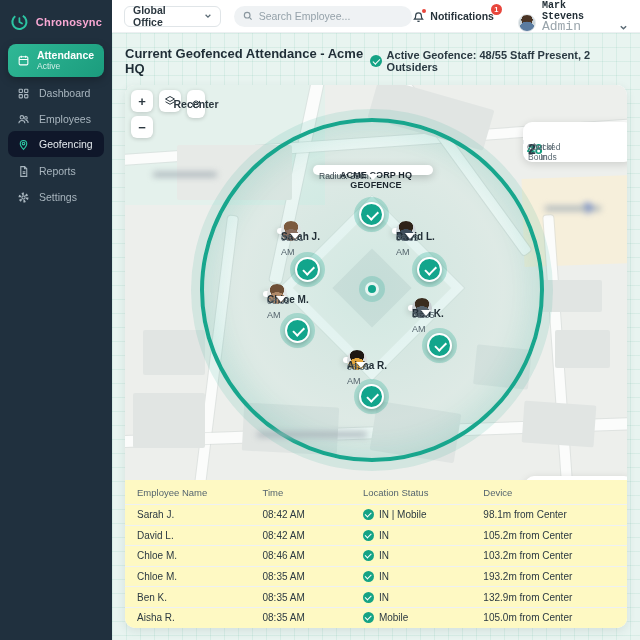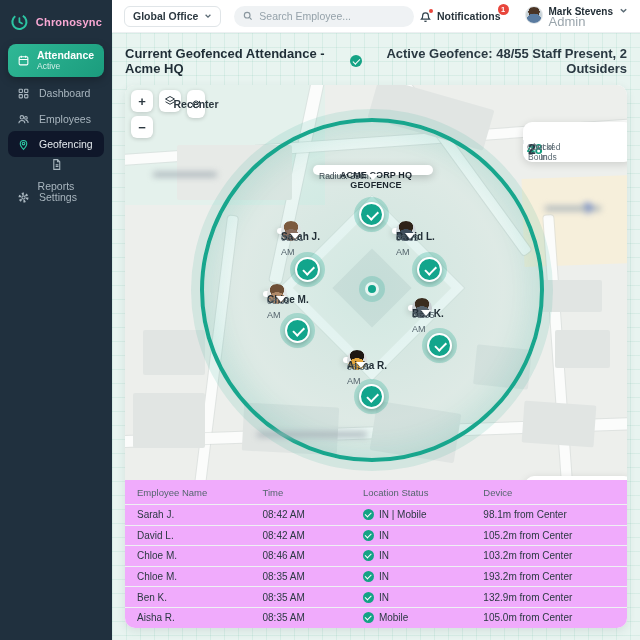--- a/index.html
+++ b/index.html
@@ -34,41 +34,41 @@
     display:flex; align-items:center; gap:6px; padding:0 9px; cursor:text; }
   .searchbox svg { width:10px; height:10px; color:#8a979f; flex:none; }
   .searchbox-ph { font-size:10.5px; color:#95a2aa; }
   .notif { margin-left:auto; display:flex; align-items:center; gap:5px; position:relative; cursor:pointer; padding-right:8px; }
   .notif-bell { position:relative; width:13px; height:13px; color:#32424c; }
   .notif-bell svg { width:13px; height:13px; }
   .bell-dot { position:absolute; right:-1px; top:-1px; width:4px; height:4px; border-radius:50%; background:#e8463c; }
   .notif-label { font-size:10.5px; font-weight:bold; color:#27333b; }
   .notif-badge { position:absolute; right:0px; top:-6px; min-width:11px; height:11px; border-radius:6px;
     background:#e8463c; color:#fff; font-size:7.5px; font-weight:bold; display:flex; align-items:center; justify-content:center; padding:0 2px; }
-  .userchip { display:flex; align-items:flex-start; gap:6px; margin:0 12px 0 16px; cursor:pointer; }
+  .userchip { display:flex; align-items:flex-end; gap:6px; margin:0 12px 0 16px; cursor:pointer;font-family:Liberation Mono, monospace; }
   .user-name { font-size:10px; font-weight:bold; color:#222e36; line-height:11px; }
   .user-role { font-size:13px; color:#9aa5ac; line-height:10px; }
   .userchip > svg { width:9px; height:9px; color:#5a6a74; }
 
   
   .avatar { width:18px; height:18px; border-radius:50%; flex:none; border:1px solid #e6eaec;
     background:radial-gradient(circle at 50% 88%, var(--shirt,#5a7ba0) 0 46%, transparent 47%),
                radial-gradient(circle at 50% 30%, var(--hair,#4a3425) 0 40%, transparent 41%),
                radial-gradient(circle at 50% 42%, var(--skin,#dda384) 0 34%, transparent 35%),
                var(--bgav,#cfd8dd); }
 
   
   .content { position:absolute; left:112px; top:33px; width:528px; height:607px;
     background-color:#e8f4f0;
     background-image:linear-gradient(rgba(126,196,180,.16) 1px, transparent 1px),
                      linear-gradient(90deg, rgba(126,196,180,.16) 1px, transparent 1px);
     background-size:14px 14px; }
   .page-head { position:absolute; left:13px; top:13px; width:502px; display:flex; align-items:center; justify-content:space-between; }
   .page-title { font-size:13px; font-weight:bold; color:#1f2d36; }
-  .page-status { display:flex; align-items:center; gap:5px; font-size:13px; color:#2a3942; font-weight:bold;text-align:right; }
+  .page-status { display:flex; align-items:center; gap:5px; font-size:11px; color:#2a3942; font-weight:bold; }
 
   .mini-check { width:12px; height:12px; border-radius:50%; background:#14a385; position:relative; flex:none; }
   .mini-check::before { content:''; position:absolute; left:3px; top:3.5px; width:5.5px; height:3px;
     border-left:1.5px solid #fff; border-bottom:1.5px solid #fff; transform:rotate(-45deg); }
 
   .card { position:absolute; left:13px; top:52px; width:502px; height:543px; border-radius:10px;
     background:#fff; box-shadow:0 3px 10px rgba(30,60,55,.10); overflow:hidden; }
 
   
   .map { position:absolute; left:0; top:0; width:502px; height:395px; background:#edefec; overflow:hidden; }
@@ -127,21 +127,21 @@
   .stat-top { left:398px; top:37px; width:110px; height:40px; }
   .stat-bottom { left:400px; top:391px; width:108px; height:54px; }
   .stat-col { flex:1; text-align:center; padding:2px 4px; }
   .stat-col + .stat-col { border-left:1px solid #e9edef; }
   .stat-val { font-size:14px; font-weight:bold; line-height:15px; }
   .stat-val.green { color:#139a7c; }
   .stat-val.dark { color:#2b3a45; }
   .stat-lbl { font-size:8.5px; color:#5b6a73; line-height:9.5px; margin-top:1px; }
 
   
-  .table { position:absolute; left:0; top:395px; width:502px; height:148px; background:#f0abfc; }
+  .table { position:absolute; left:0; top:395px; width:502px; height:148px; background:#fef9c3; }
   .trow { display:flex; align-items:center; height:20.6px; border-top:1px solid #eef1f3; font-size:10px; color:#2b3942; }
   .trow.head { height:24px; border-top:none; color:#55656e; font-size:9.5px; }
   .tc { padding-left:12px; white-space:nowrap; overflow:hidden; }
   .tc1 { width:25%; } .tc2 { width:20%; } .tc3 { width:24%; display:flex; align-items:center; gap:5px; } .tc4 { width:31%; }
   .tc3 .mini-check { width:11px; height:11px; }
   .tc3 .mini-check::before { left:2.5px; top:3px; width:5px; height:2.5px; }
 
   svg { display:block; }
 </style>
 </head>
@@ -190,21 +190,21 @@
     </div>
 
     <div class="nav-item selected" style="top:131px;">
       <svg viewBox="0 0 24 24" fill="none" stroke="currentColor" stroke-width="2">
         <path d="M12 21c-4-4.3-6-7.4-6-10.4a6 6 0 1 1 12 0c0 3-2 6.1-6 10.4z"></path>
           <circle cx="12" cy="10.3" r="2.4"></circle>
       </svg>
       <span>Geofencing</span>
     </div>
 
-    <div class="nav-item" style="top:158px;flex-direction:column;">
+    <div class="nav-item" style="top:158px;">
       <svg viewBox="0 0 24 24" fill="none" stroke="currentColor" stroke-width="2">
         <path d="M7 3h7l4 4v14H7z"></path>
           <path d="M14 3v4h4M10.5 12.5h5M10.5 15.5h5"></path>
       </svg>
       <span>Reports</span>
     </div>
 
     <div class="nav-item" style="top:184px;">
       <svg viewBox="0 0 24 24" fill="none" stroke="currentColor">
         <circle cx="12" cy="12" r="7" stroke-width="4.5" stroke-dasharray="3.6 3.7"></circle>

